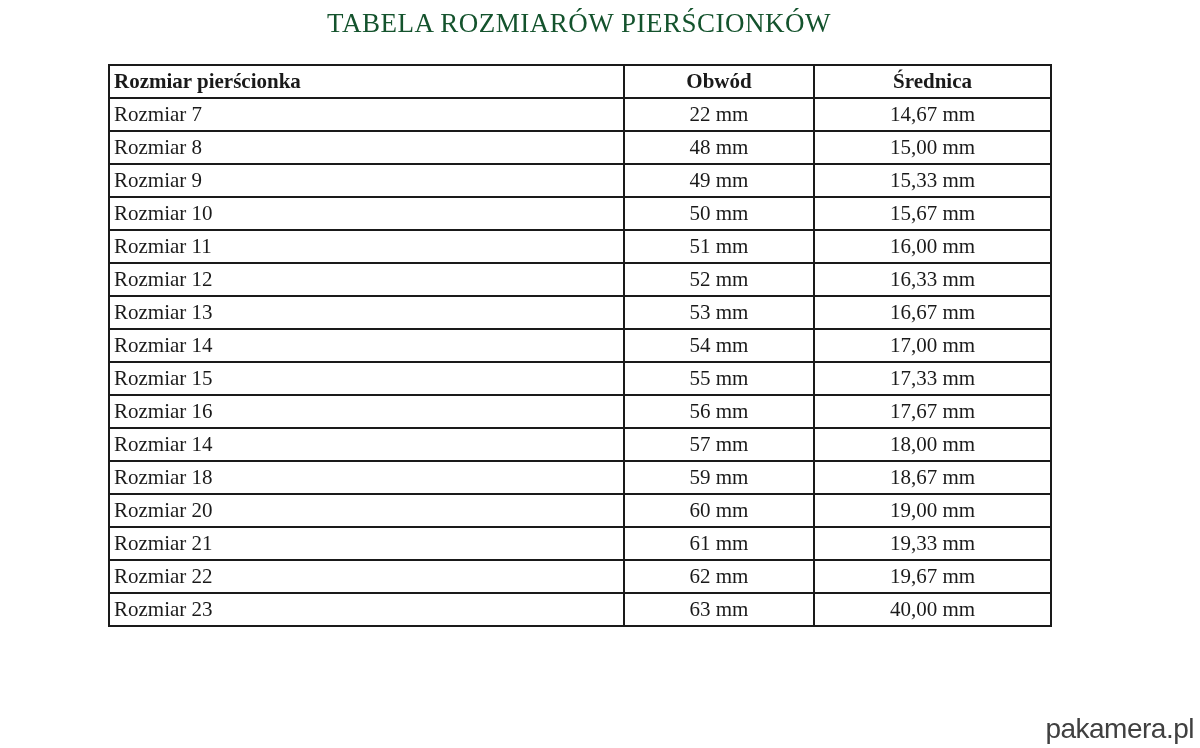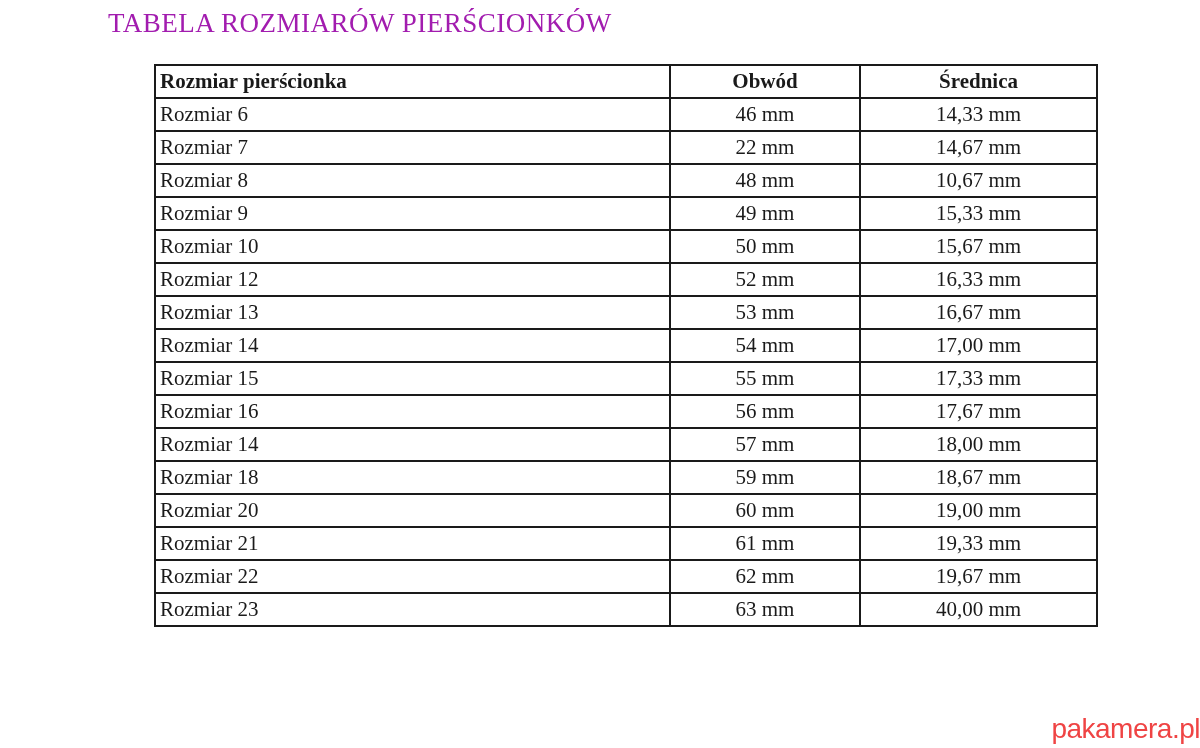--- a/index.html
+++ b/index.html
@@ -14,37 +14,36 @@
     position: relative;
     width: 1200px;
     height: 748px;
     background: #ffffff;
   }
   .doc-title {
     position: absolute;
     top: 8px;
     left: 108px;
     width: 942px;
-    text-align: left;
+    text-align: center;
     font-size: 27px;
     line-height: 30px;
     font-weight: normal;
     letter-spacing: 0.5px;
-    color: #a21caf;
+    color: #14532d;
     white-space: nowrap;
   }
   table.size-table {
     position: absolute;
     top: 64px;
     left: 108px;
     width: 942px;
     table-layout: fixed;
     border-collapse: collapse;
     background: #ffffff;
-    margin-left: 46px;
   }
   .size-table col.c1 { width: 515px; }
   .size-table col.c2 { width: 190px; }
   .size-table col.c3 { width: 237px; }
   .size-table th, .size-table td {
     border: 2px solid #1a1a1a;
     height: 31px;
     font-size: 21px;
     line-height: 31px;
     vertical-align: middle;
@@ -62,27 +61,27 @@
   .size-table td.cell-size {
     text-align: left;
     padding-left: 4px;
   }
   .size-table td.cell-circ,
   .size-table td.cell-diam {
     text-align: center;
   }
   .watermark {
     position: absolute;
-    right: 0;
+    right: 6px;
     bottom: 2px;
     font-family: "Liberation Sans", sans-serif;
     font-size: 28px;
     line-height: 34px;
     letter-spacing: -0.5px;
-    color: #ef4444;
+    color: #404040;
     white-space: nowrap;
     margin-left: 20px;
   }
 </style>
 </head>
 <body>
 
 <div class="page">
 
   <div class="doc-title">TABELA ROZMIARÓW PIERŚCIONKÓW</div>
@@ -95,43 +94,43 @@
     </colgroup>
     <thead>
       <tr>
         <th class="col-size">Rozmiar pierścionka</th>
         <th class="col-circ">Obwód</th>
         <th class="col-diam">Średnica</th>
       </tr>
     </thead>
     <tbody>
         <tr>
-    <td class="cell-size">Rozmiar 6</td>
-    <td class="cell-circ">46 mm</td>
-    <td class="cell-diam">14,33 mm</td>
-  </tr>
-        <tr>
     <td class="cell-size">Rozmiar 7</td>
     <td class="cell-circ">22 mm</td>
     <td class="cell-diam">14,67 mm</td>
   </tr>
         <tr>
     <td class="cell-size">Rozmiar 8</td>
     <td class="cell-circ">48 mm</td>
-    <td class="cell-diam">10,67 mm</td>
+    <td class="cell-diam">15,00 mm</td>
   </tr>
         <tr>
     <td class="cell-size">Rozmiar 9</td>
     <td class="cell-circ">49 mm</td>
     <td class="cell-diam">15,33 mm</td>
   </tr>
         <tr>
     <td class="cell-size">Rozmiar 10</td>
     <td class="cell-circ">50 mm</td>
     <td class="cell-diam">15,67 mm</td>
+  </tr>
+        <tr>
+    <td class="cell-size">Rozmiar 11</td>
+    <td class="cell-circ">51 mm</td>
+    <td class="cell-diam">16,00 mm</td>
   </tr>
         <tr>
     <td class="cell-size">Rozmiar 12</td>
     <td class="cell-circ">52 mm</td>
     <td class="cell-diam">16,33 mm</td>
   </tr>
         <tr>
     <td class="cell-size">Rozmiar 13</td>
     <td class="cell-circ">53 mm</td>
     <td class="cell-diam">16,67 mm</td>

